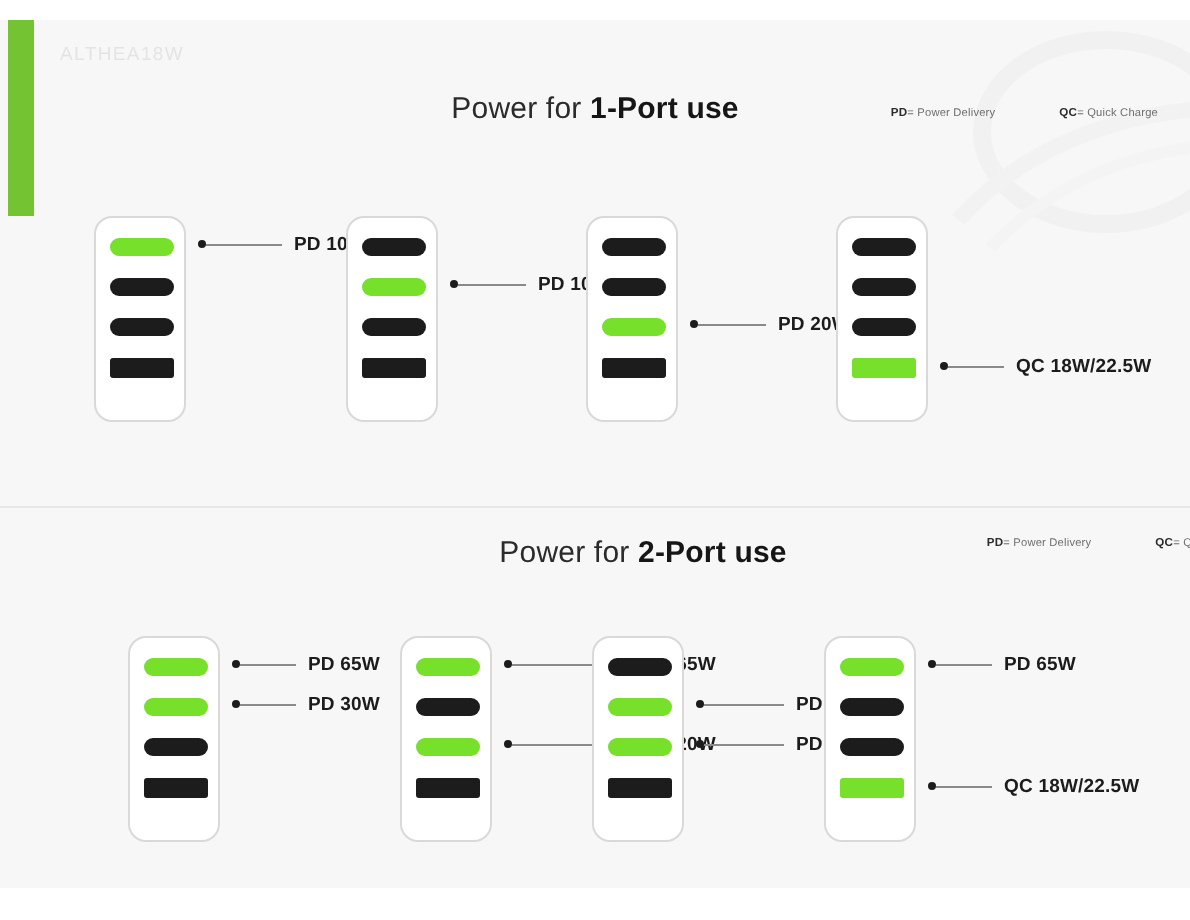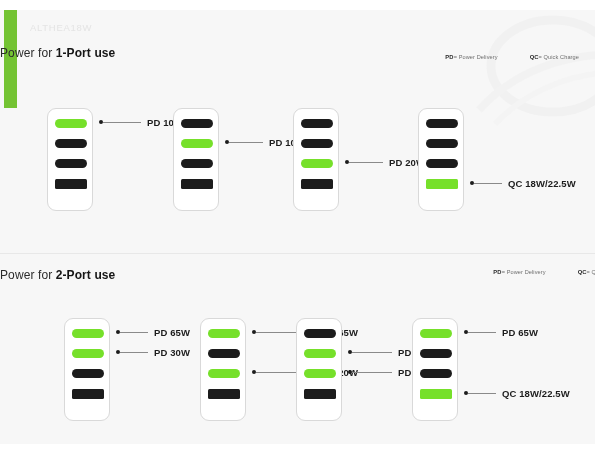--- a/index.html
+++ b/index.html
@@ -70,22 +70,22 @@
     position: absolute;
     left: 0;
     top: 253px;
     width: 595px;
     height: 1px;
     background: #e8e8e8;
   }
   .sec-title {
     position: absolute;
     left: 0; right: 0;
-    text-align: left;
-    font-size: 12px;
+    text-align: center;
+    font-size: 15px;
     color: #2b2b2b;
     font-weight: 400;
     letter-spacing: 0.1px;
   }
   .sec-title b { font-weight: 700; color: #161616; }
   .legend {
     position: absolute;
     right: 16px;
     display: flex;
     gap: 32px;

